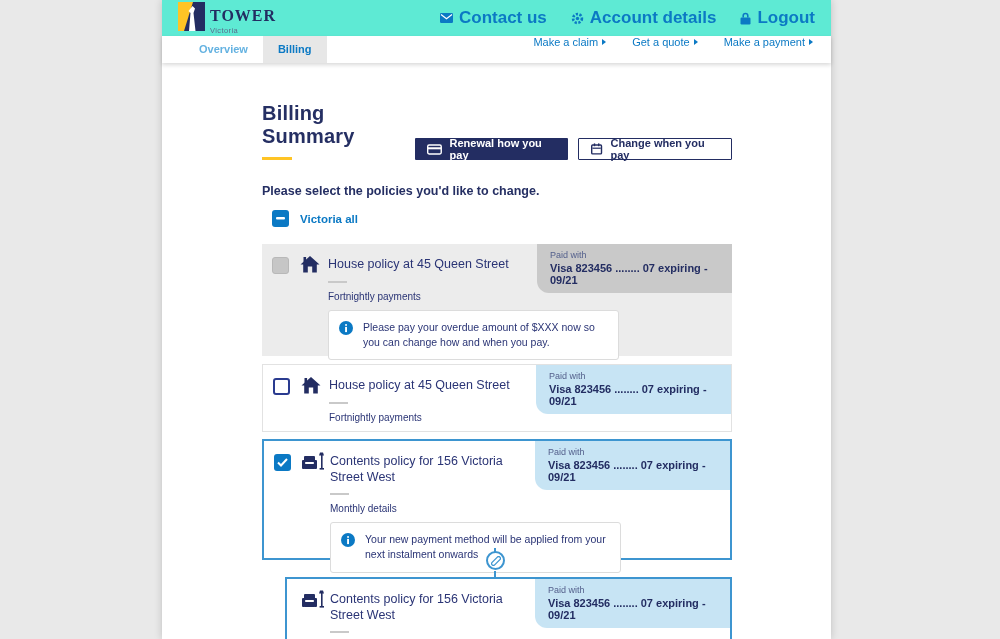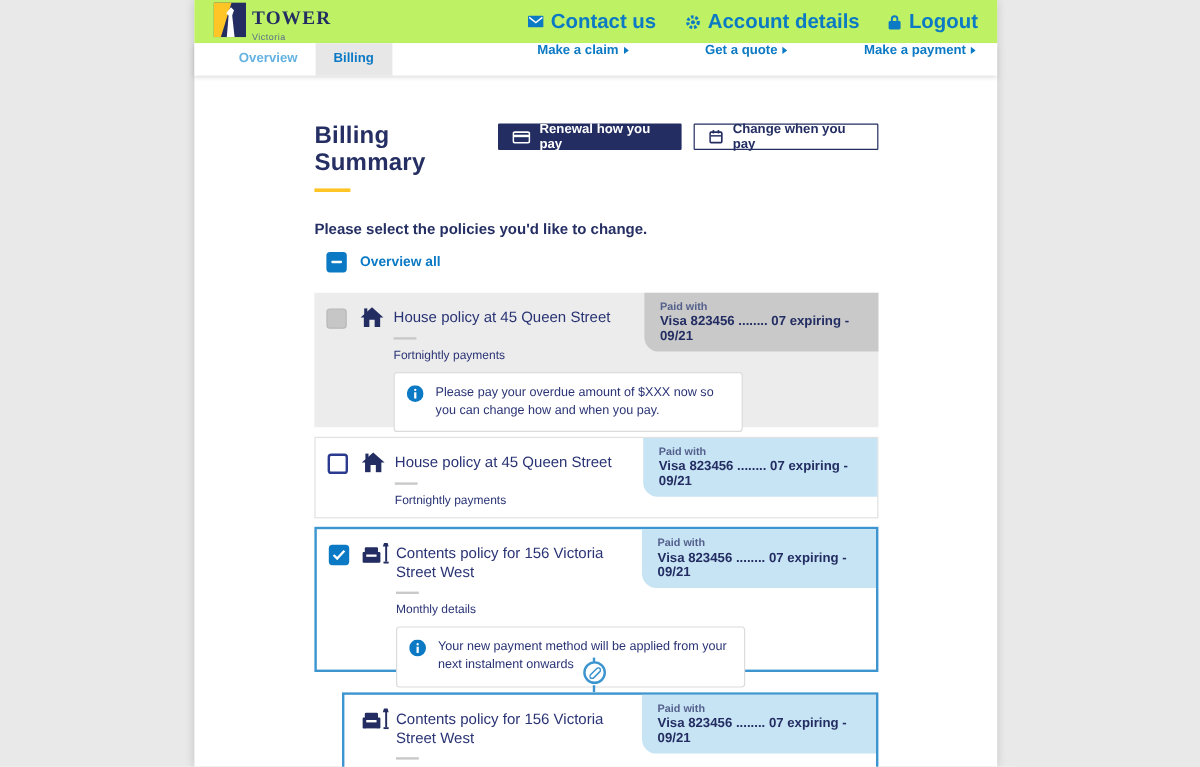--- a/index.html
+++ b/index.html
@@ -1,40 +1,40 @@
 <!DOCTYPE html>
 <html><head>
 <meta charset="utf-8">
 <style>
   * { margin:0; padding:0; box-sizing:border-box; }
   html,body { width:1000px; height:639px; overflow:hidden; }
   body { background:#e9e9e9; font-family:"Liberation Sans", sans-serif; color:#2a3374; }
   .page { width:669px; height:639px; margin-left:162px; background:#fff; box-shadow:0 0 8px rgba(0,0,0,.18); }
 
   
-  .tophdr { height:36px; display:flex; align-items:center; justify-content:space-between; padding:0 16px 0 16px; background:#bef264; }
+  .tophdr { height:36px; display:flex; align-items:center; justify-content:space-between; padding:0 16px 0 16px; background:#5eead4; }
   .logo { display:flex; align-items:flex-start; gap:5px; }
   .logo-text .nm { font-family:"Liberation Serif", serif; font-weight:bold; font-size:16px; color:#232d62; letter-spacing:1px; line-height:1; margin-top:6px; }
   .logo-text .tg { font-size:7.5px; color:#5b6b8c; margin-top:2px; letter-spacing:.4px; }
   .toplinks { display:flex; gap:24px; }
   .toplink { display:flex; align-items:center; gap:6px; color:#0b79c4; font-size:17px; font-weight:bold; cursor:pointer; }
 
   
   .nav { height:27px; display:flex; justify-content:space-between; align-items:flex-start; background:#fff; box-shadow:0 2px 4px rgba(0,0,0,.15); position:relative; z-index:2; }
   .tabs { display:flex; margin-left:22px; }
   .tab { padding:0 15px; font-size:11px; font-weight:bold; line-height:27px; color:#64b2e1; cursor:pointer; }
   .tab.active { color:#0b79c4; background:#e7e7e7; }
   .navlinks { display:flex; align-items:center; gap:26px; padding-right:18px; }
-  .navlink { color:#0b79c4; font-size:11px; font-weight:bold; display:flex; align-items:center; gap:4px; cursor:pointer;margin-left:38px; }
+  .navlink { color:#0b79c4; font-size:11px; font-weight:normal; display:flex; align-items:center; gap:4px; cursor:pointer; }
   .caret { width:0; height:0; border-left:4px solid #0b79c4; border-top:3.5px solid transparent; border-bottom:3.5px solid transparent; display:inline-block; }
 
   
   .main { padding:39px 0 0 100px; width:670px; }
   .content { width:470px; }
-  .title-row { display:flex; justify-content:space-between; align-items:flex-start; }
+  .title-row { display:flex; justify-content:space-between; align-items:flex-end; }
   h1 { font-size:20px; font-weight:bold; color:#252f63; letter-spacing:.2px; }
   .ybar { width:30px; height:3px; background:#ffc425; margin-top:9px; }
   .btns { display:flex; gap:10px; margin-top:1px; }
   .btn { height:22px; display:flex; align-items:center; gap:8px; font-size:11px; font-weight:bold; padding:0 12px; cursor:pointer; border-radius:1px; }
   .btn-primary { background:#232d62; color:#fff; }
   .btn-secondary { background:#fff; color:#232d62; border:1px solid #232d62; }
 
   .prompt { margin-top:24px; font-size:12.5px; font-weight:bold; color:#252f63; }
   .deselect-row { margin-top:12px; margin-left:10px; display:flex; align-items:center; gap:11px; }
   .cb { width:17px; height:17px; border-radius:3px; display:flex; align-items:center; justify-content:center; flex:none; cursor:pointer; }
@@ -60,21 +60,21 @@
   .title-badge-row { display:flex; align-items:flex-start; gap:10px; }
   .renewal { background:#72bf44; color:#fff; font-size:9px; font-weight:bold; padding:4px 10px; border-radius:3px; margin-top:1px; flex:none; }
 
   .note { margin-top:8px; background:#fff; border:1px solid #dcdcdc; border-radius:3px; width:291px; display:flex; padding:9px 8px 9px 0; }
   .note .i-wrap { margin:1px 10px 0 10px; flex:none; }
   .note-text { font-size:10.5px; color:#2a3475; line-height:1.45; }
 
   .badge { position:absolute; top:0; right:0; width:195px; border-radius:0 0 0 12px; padding:6px 0 7px 13px; }
   .badge-dark { background:#c9c9c9; }
   .badge-blue { background:#c7e4f4; }
-  .paid-with { font-size:9px; color:#54608c;font-weight:bold; }
+  .paid-with { font-size:9px; color:#54608c; }
   .visa { font-size:11px; font-weight:bold; color:#232d62; margin-top:2px; }
 
   .connector { height:17px; position:relative; }
   .link-circle { position:absolute; left:224px; top:-9px; width:19px; height:19px; border-radius:50%; background:#fff; border:2px solid #3d95d0; display:flex; align-items:center; justify-content:center; z-index:3; }
   .link-stem-top { position:absolute; left:232px; top:-12px; width:2px; height:4px; background:#3d95d0; }
   .link-stem-bot { position:absolute; left:232px; top:11px; width:2px; height:6px; background:#3d95d0; }
 </style>
 </head>
 <body>
 
@@ -166,21 +166,21 @@
       </div>
 
       <div class="prompt">Please select the policies you'd like to change.</div>
 
       <div class="deselect-row">
         <span class="cb cb-blue">
           <svg width="9" height="3" viewBox="0 0 9 3">
               <rect width="9" height="2.4" rx="1" fill="#ffffff"></rect>
             </svg>
         </span>
-        <span class="deselect-label">Overview all</span>
+        <span class="deselect-label">Victoria all</span>
       </div>
 
       <div class="cards">
 
         <div class="card card-1">
           <span class="cb cb-gray"></span>
           <svg class="p-icon" width="20" height="18" viewBox="0 0 20 18">
             <rect x="3.5" y="2" width="2.6" height="5" fill="#232d62"></rect>
             <path d="M10 1 L19.5 9.5 H16.8 V17.5 H12.2 V11.5 H7.8 V17.5 H3.2 V9.5 H0.5 Z" fill="#232d62"></path>
           </svg>

